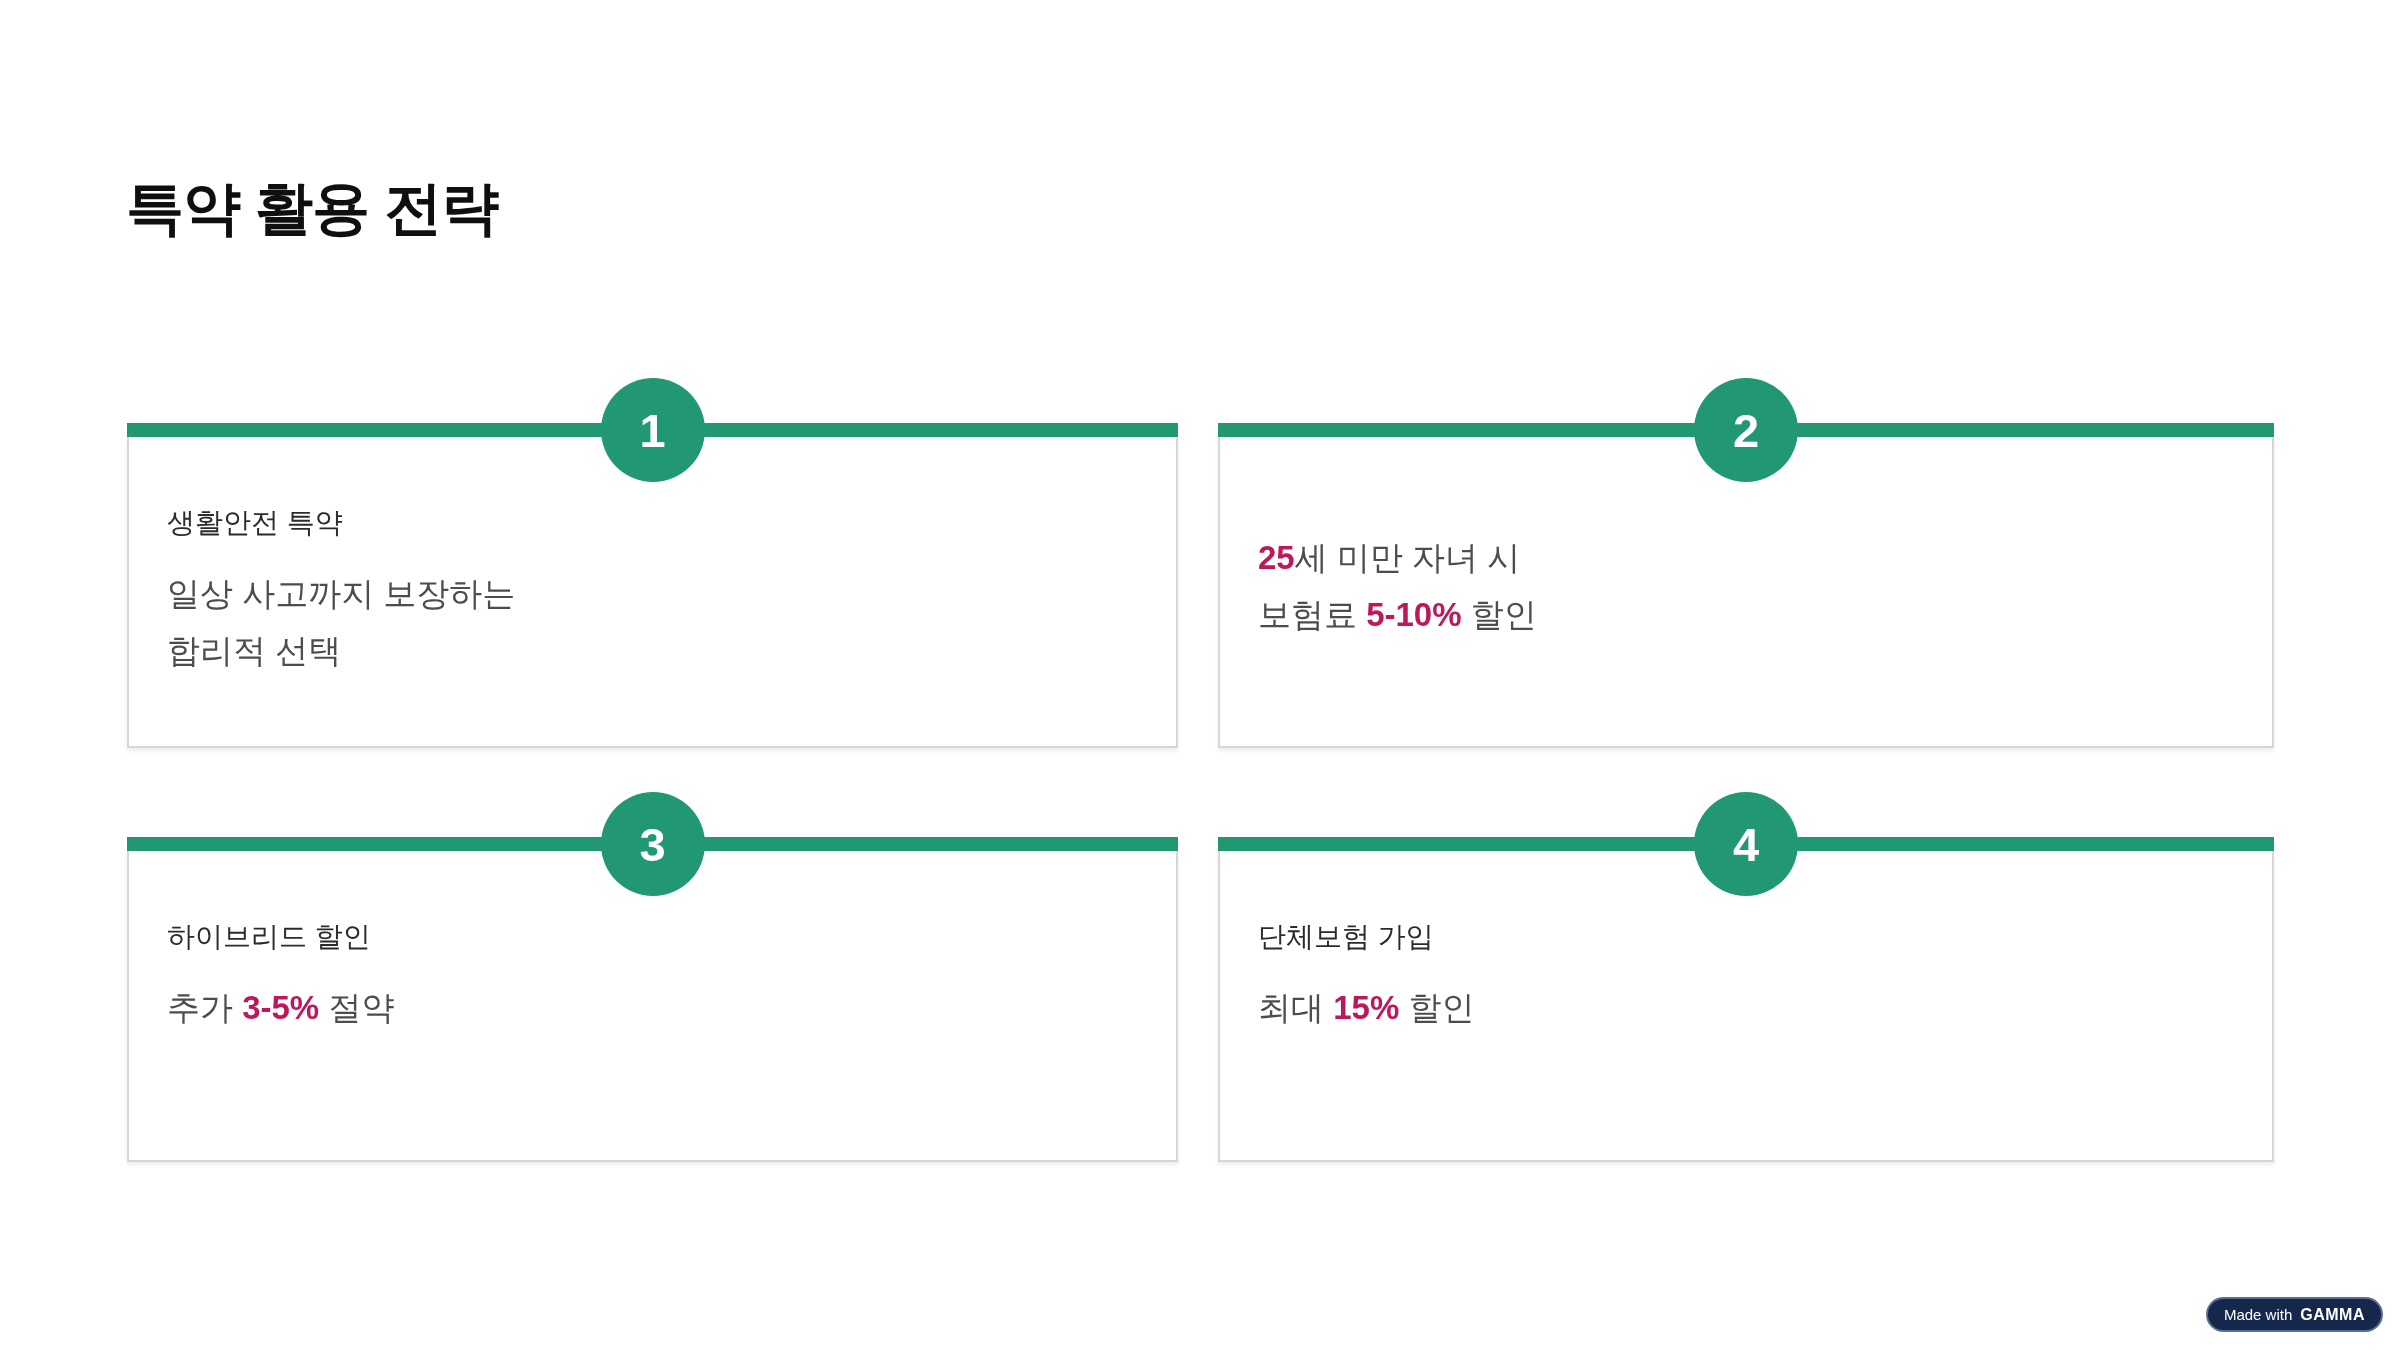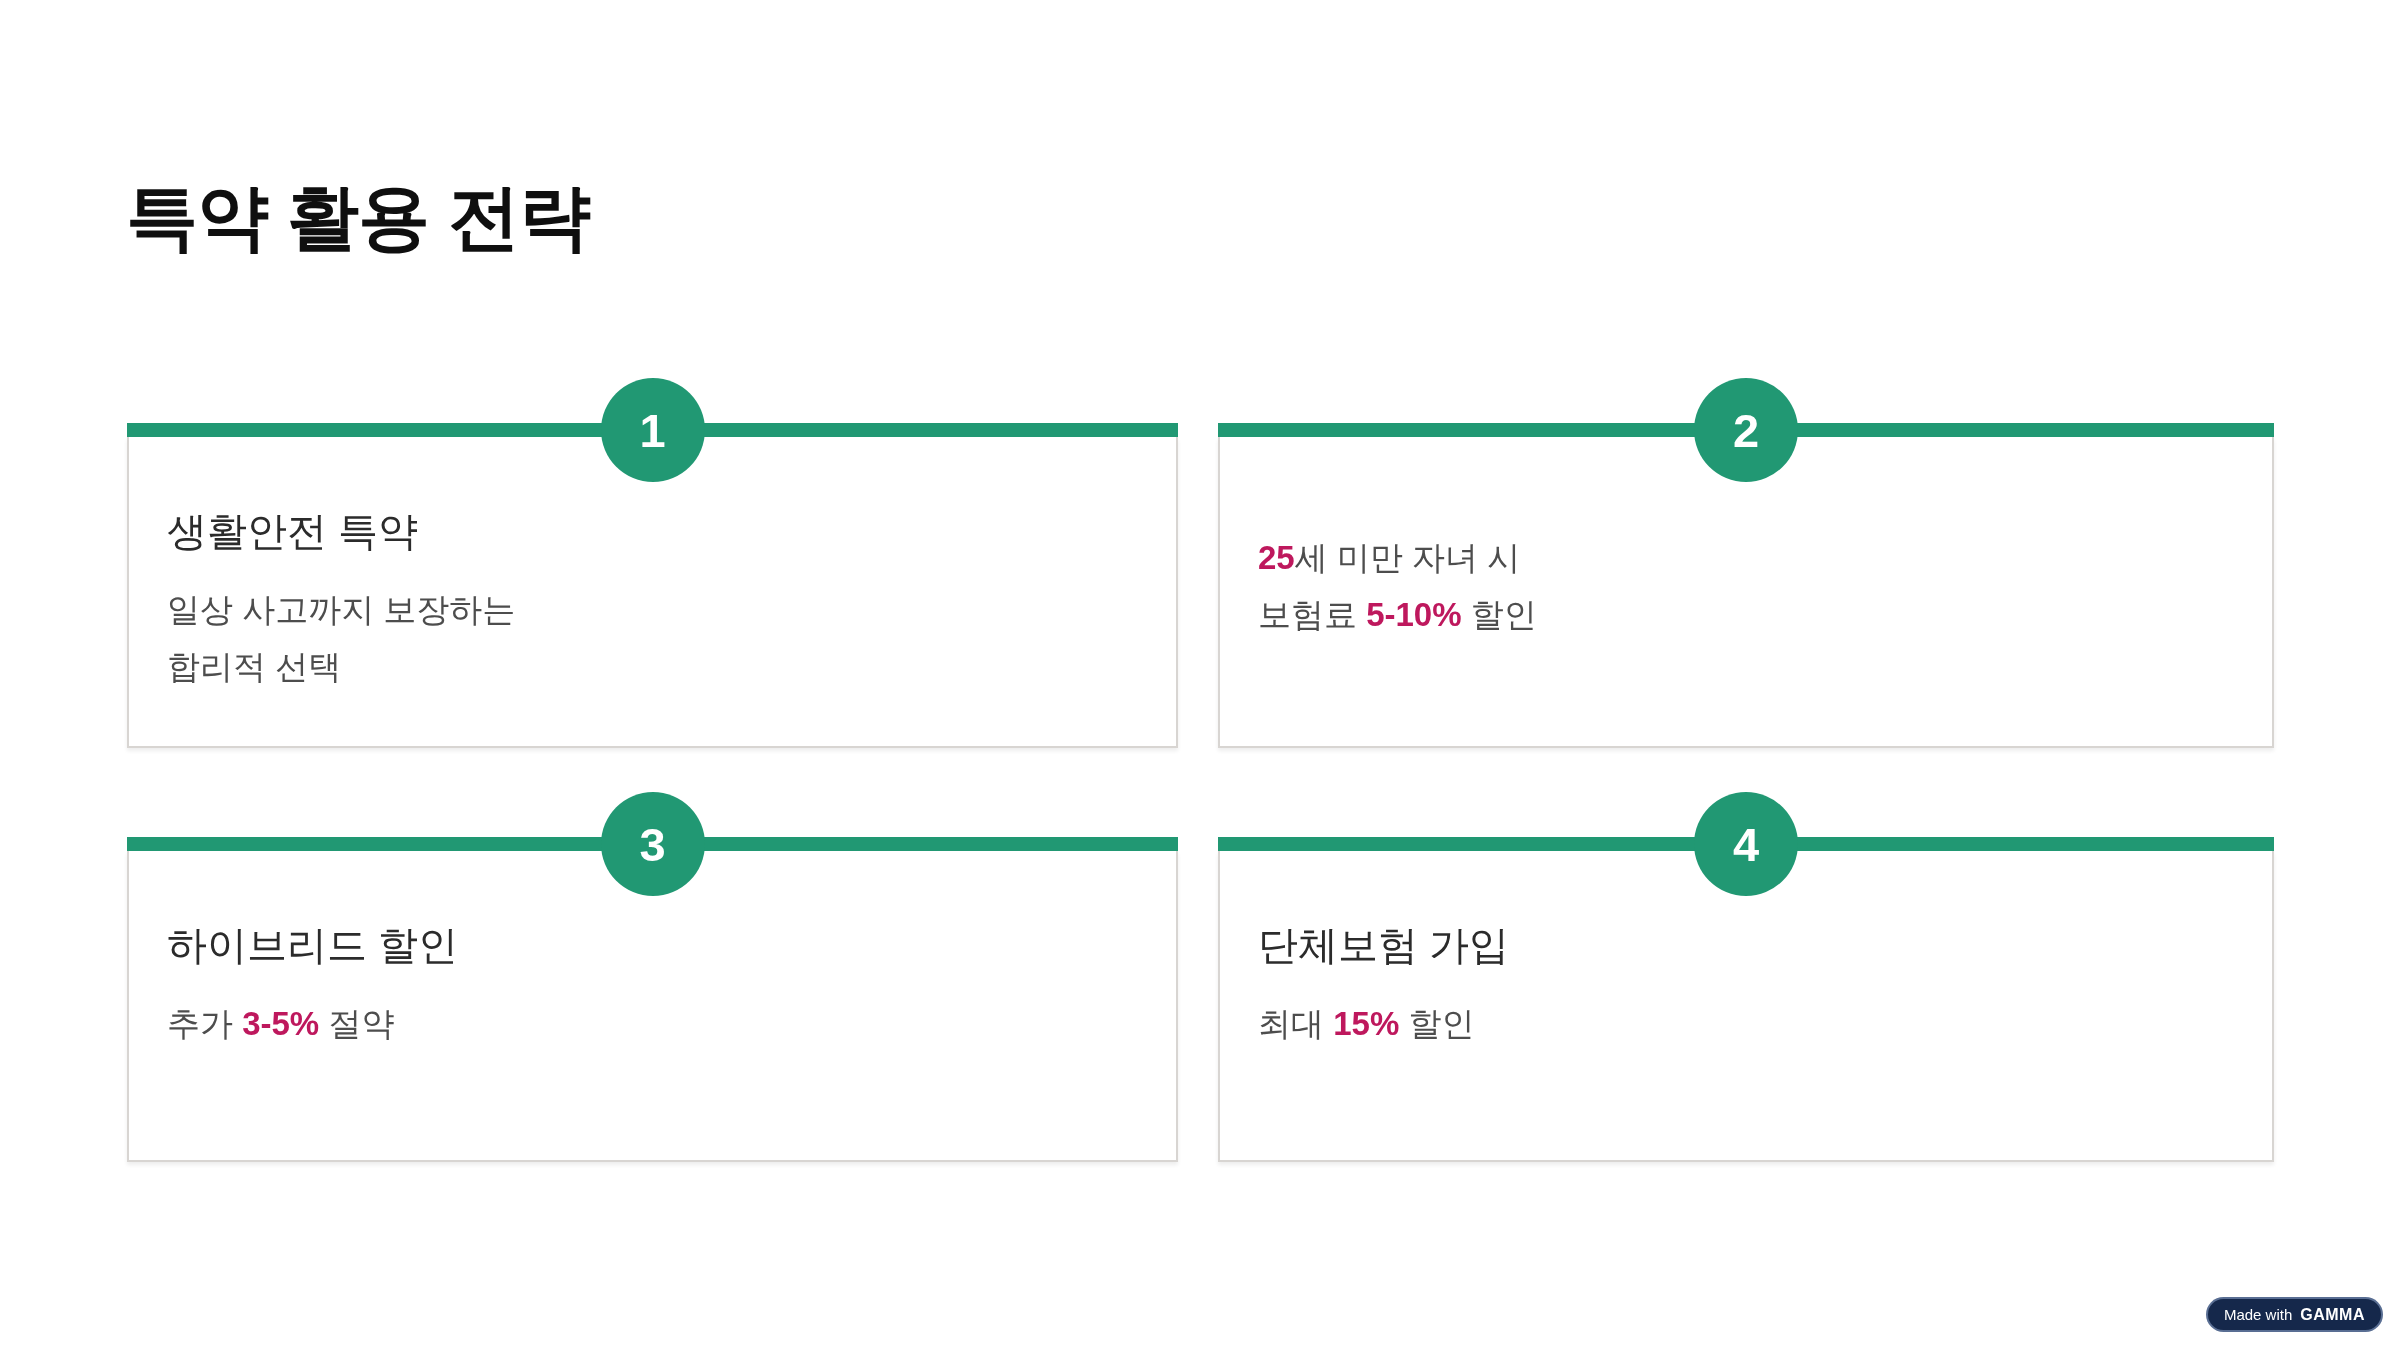--- a/index.html
+++ b/index.html
@@ -12,21 +12,21 @@
   .slide {
     position: relative;
     width: 2400px;
     height: 1350px;
     background: #ffffff;
   }
   .page-title {
     position: absolute;
     left: 126px;
     top: 172px;
-    font-size: 72px;
+    font-size: 58px;
     font-weight: 700;
     letter-spacing: -1px;
     color: #0f0f0f;
     line-height: 1.25;
     white-space: nowrap;
   }
   .cards {
     position: absolute;
     left: 127px;
     top: 423px;
@@ -64,21 +64,21 @@
   }
   .card-body {
     height: 311px;
     background: #ffffff;
     border: 2px solid var(--card-border);
     border-top: none;
     box-shadow: 0 3px 4px rgba(0,0,0,0.07);
     padding: 68px 40px 0 38px;
   }
   .card-title {
-    font-size: 40px;
+    font-size: 28px;
     font-weight: 400;
     color: #2b2b2b;
     line-height: 1.3;
     white-space: nowrap;
   }
   .card-desc {
     margin-top: 24px;
     font-size: 33px;
     font-weight: 400;
     color: #4d4d4d;

